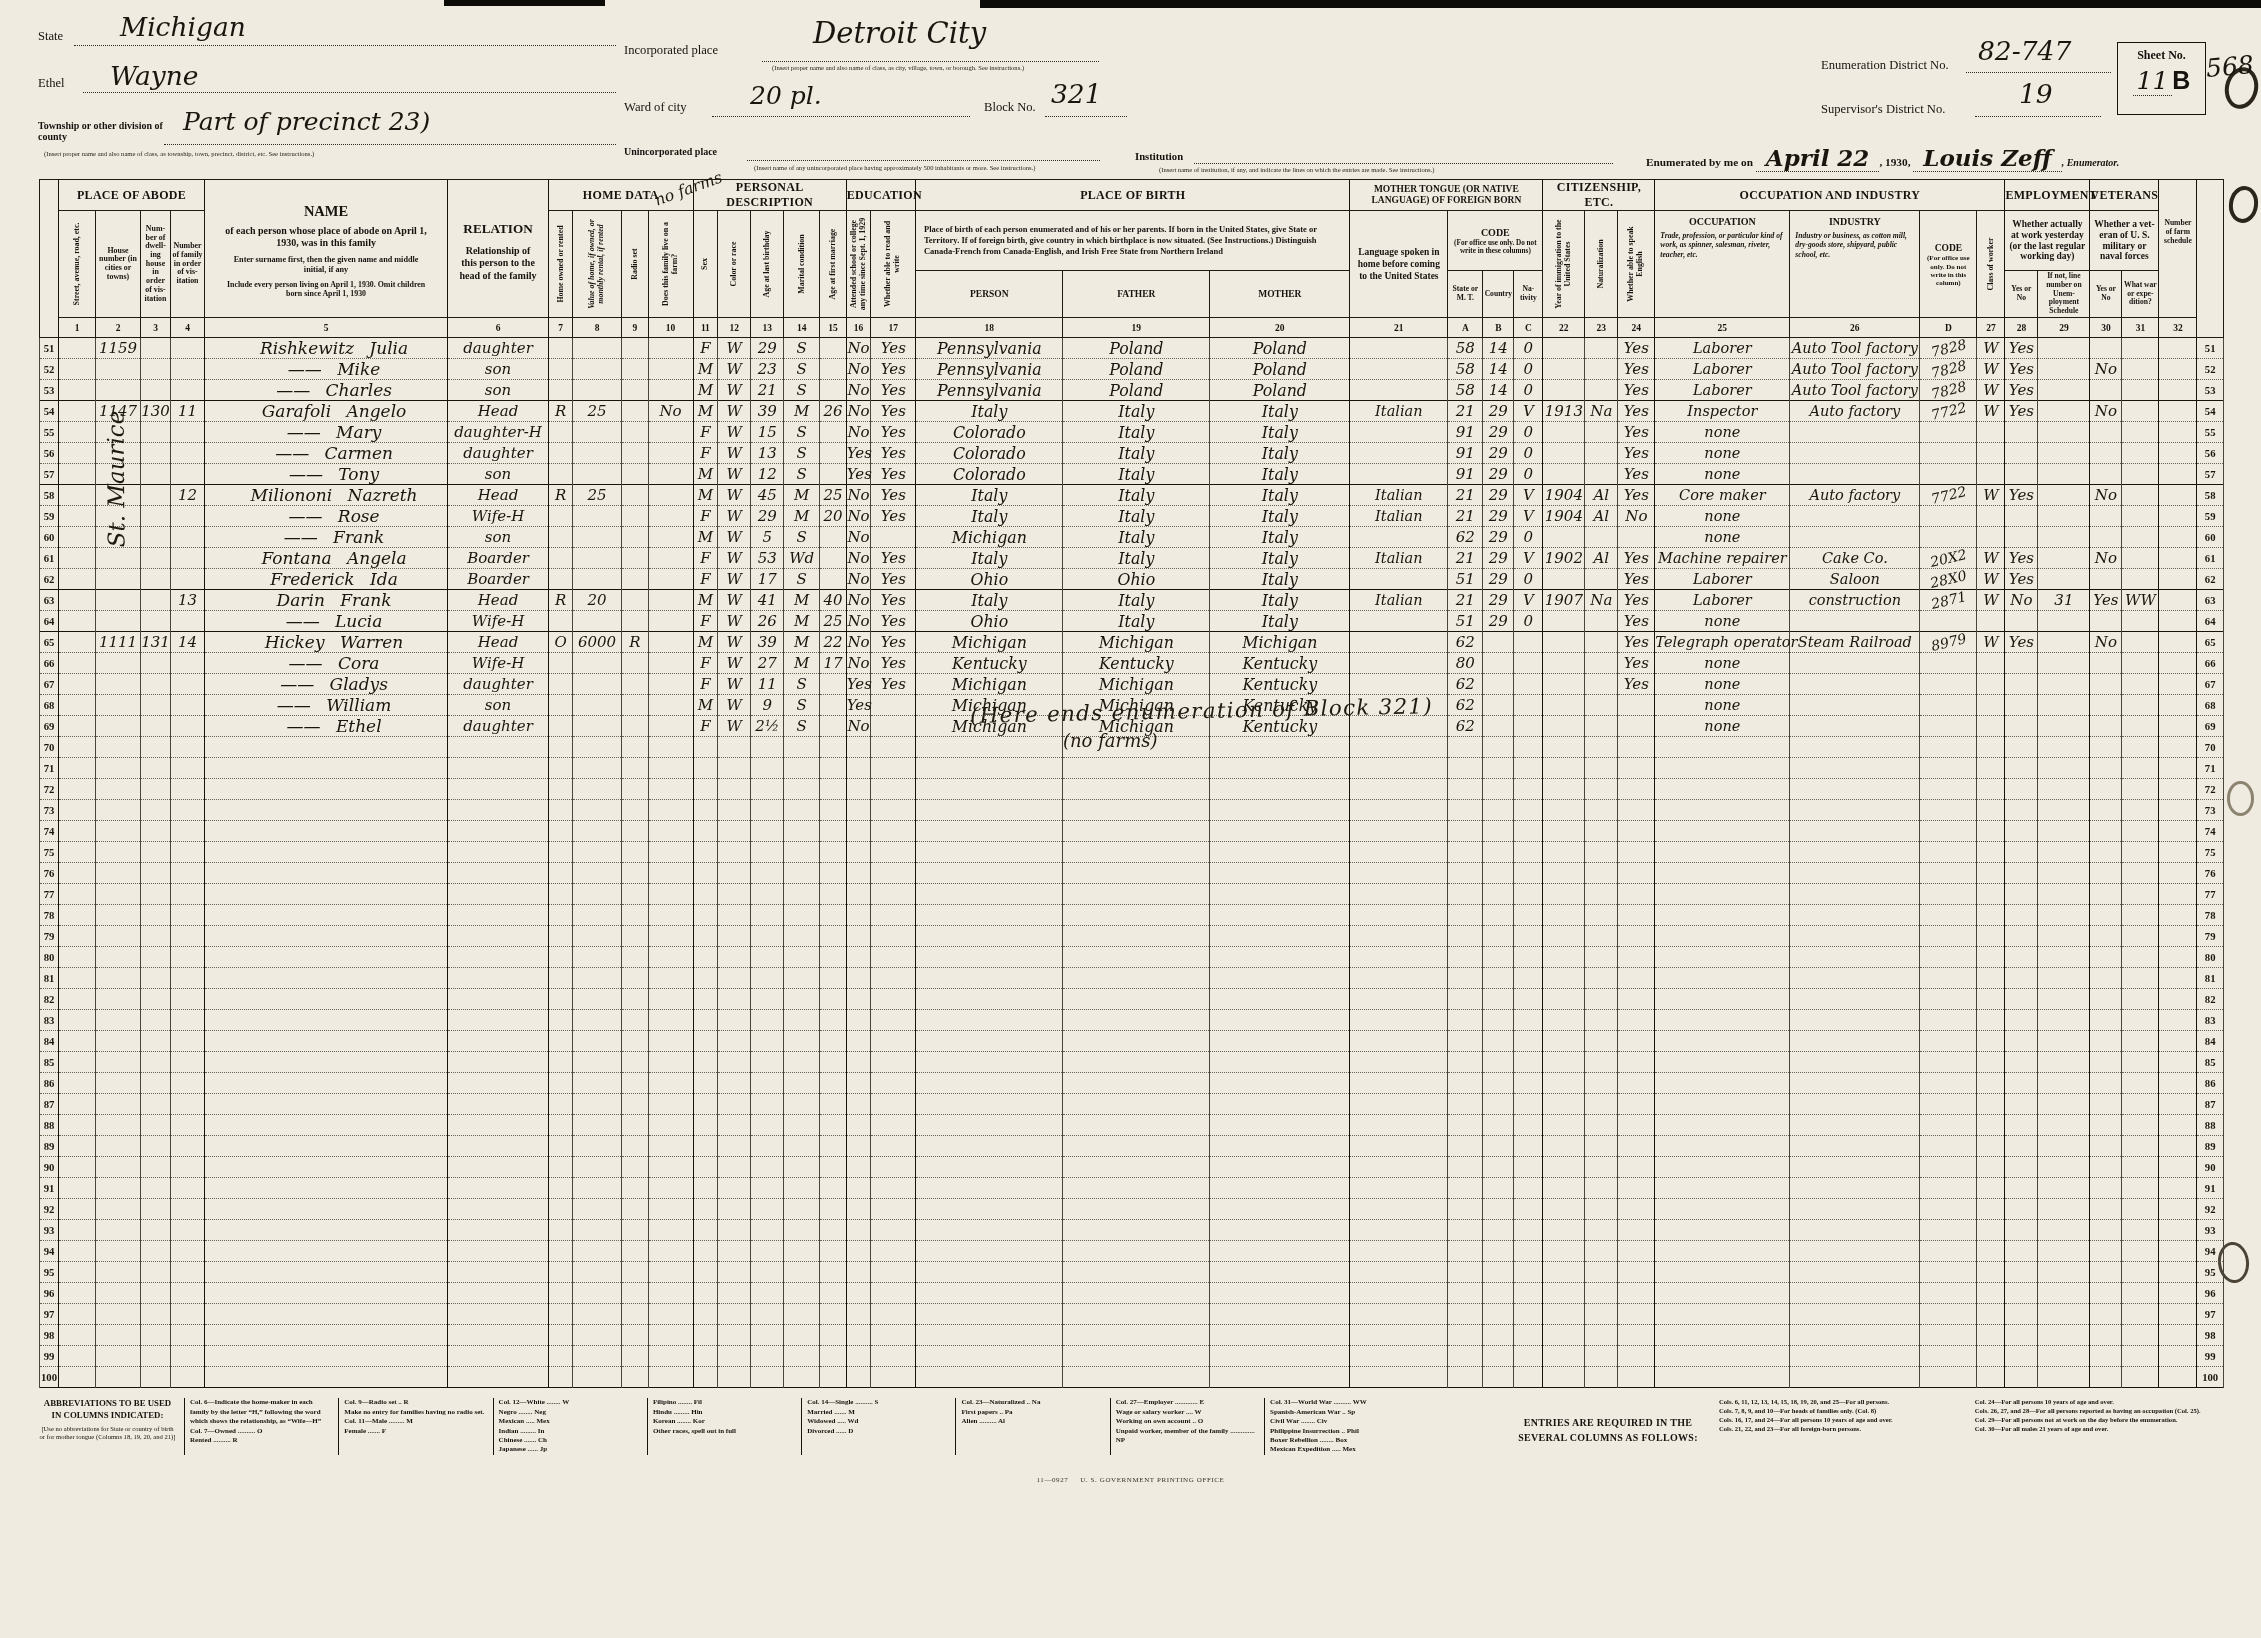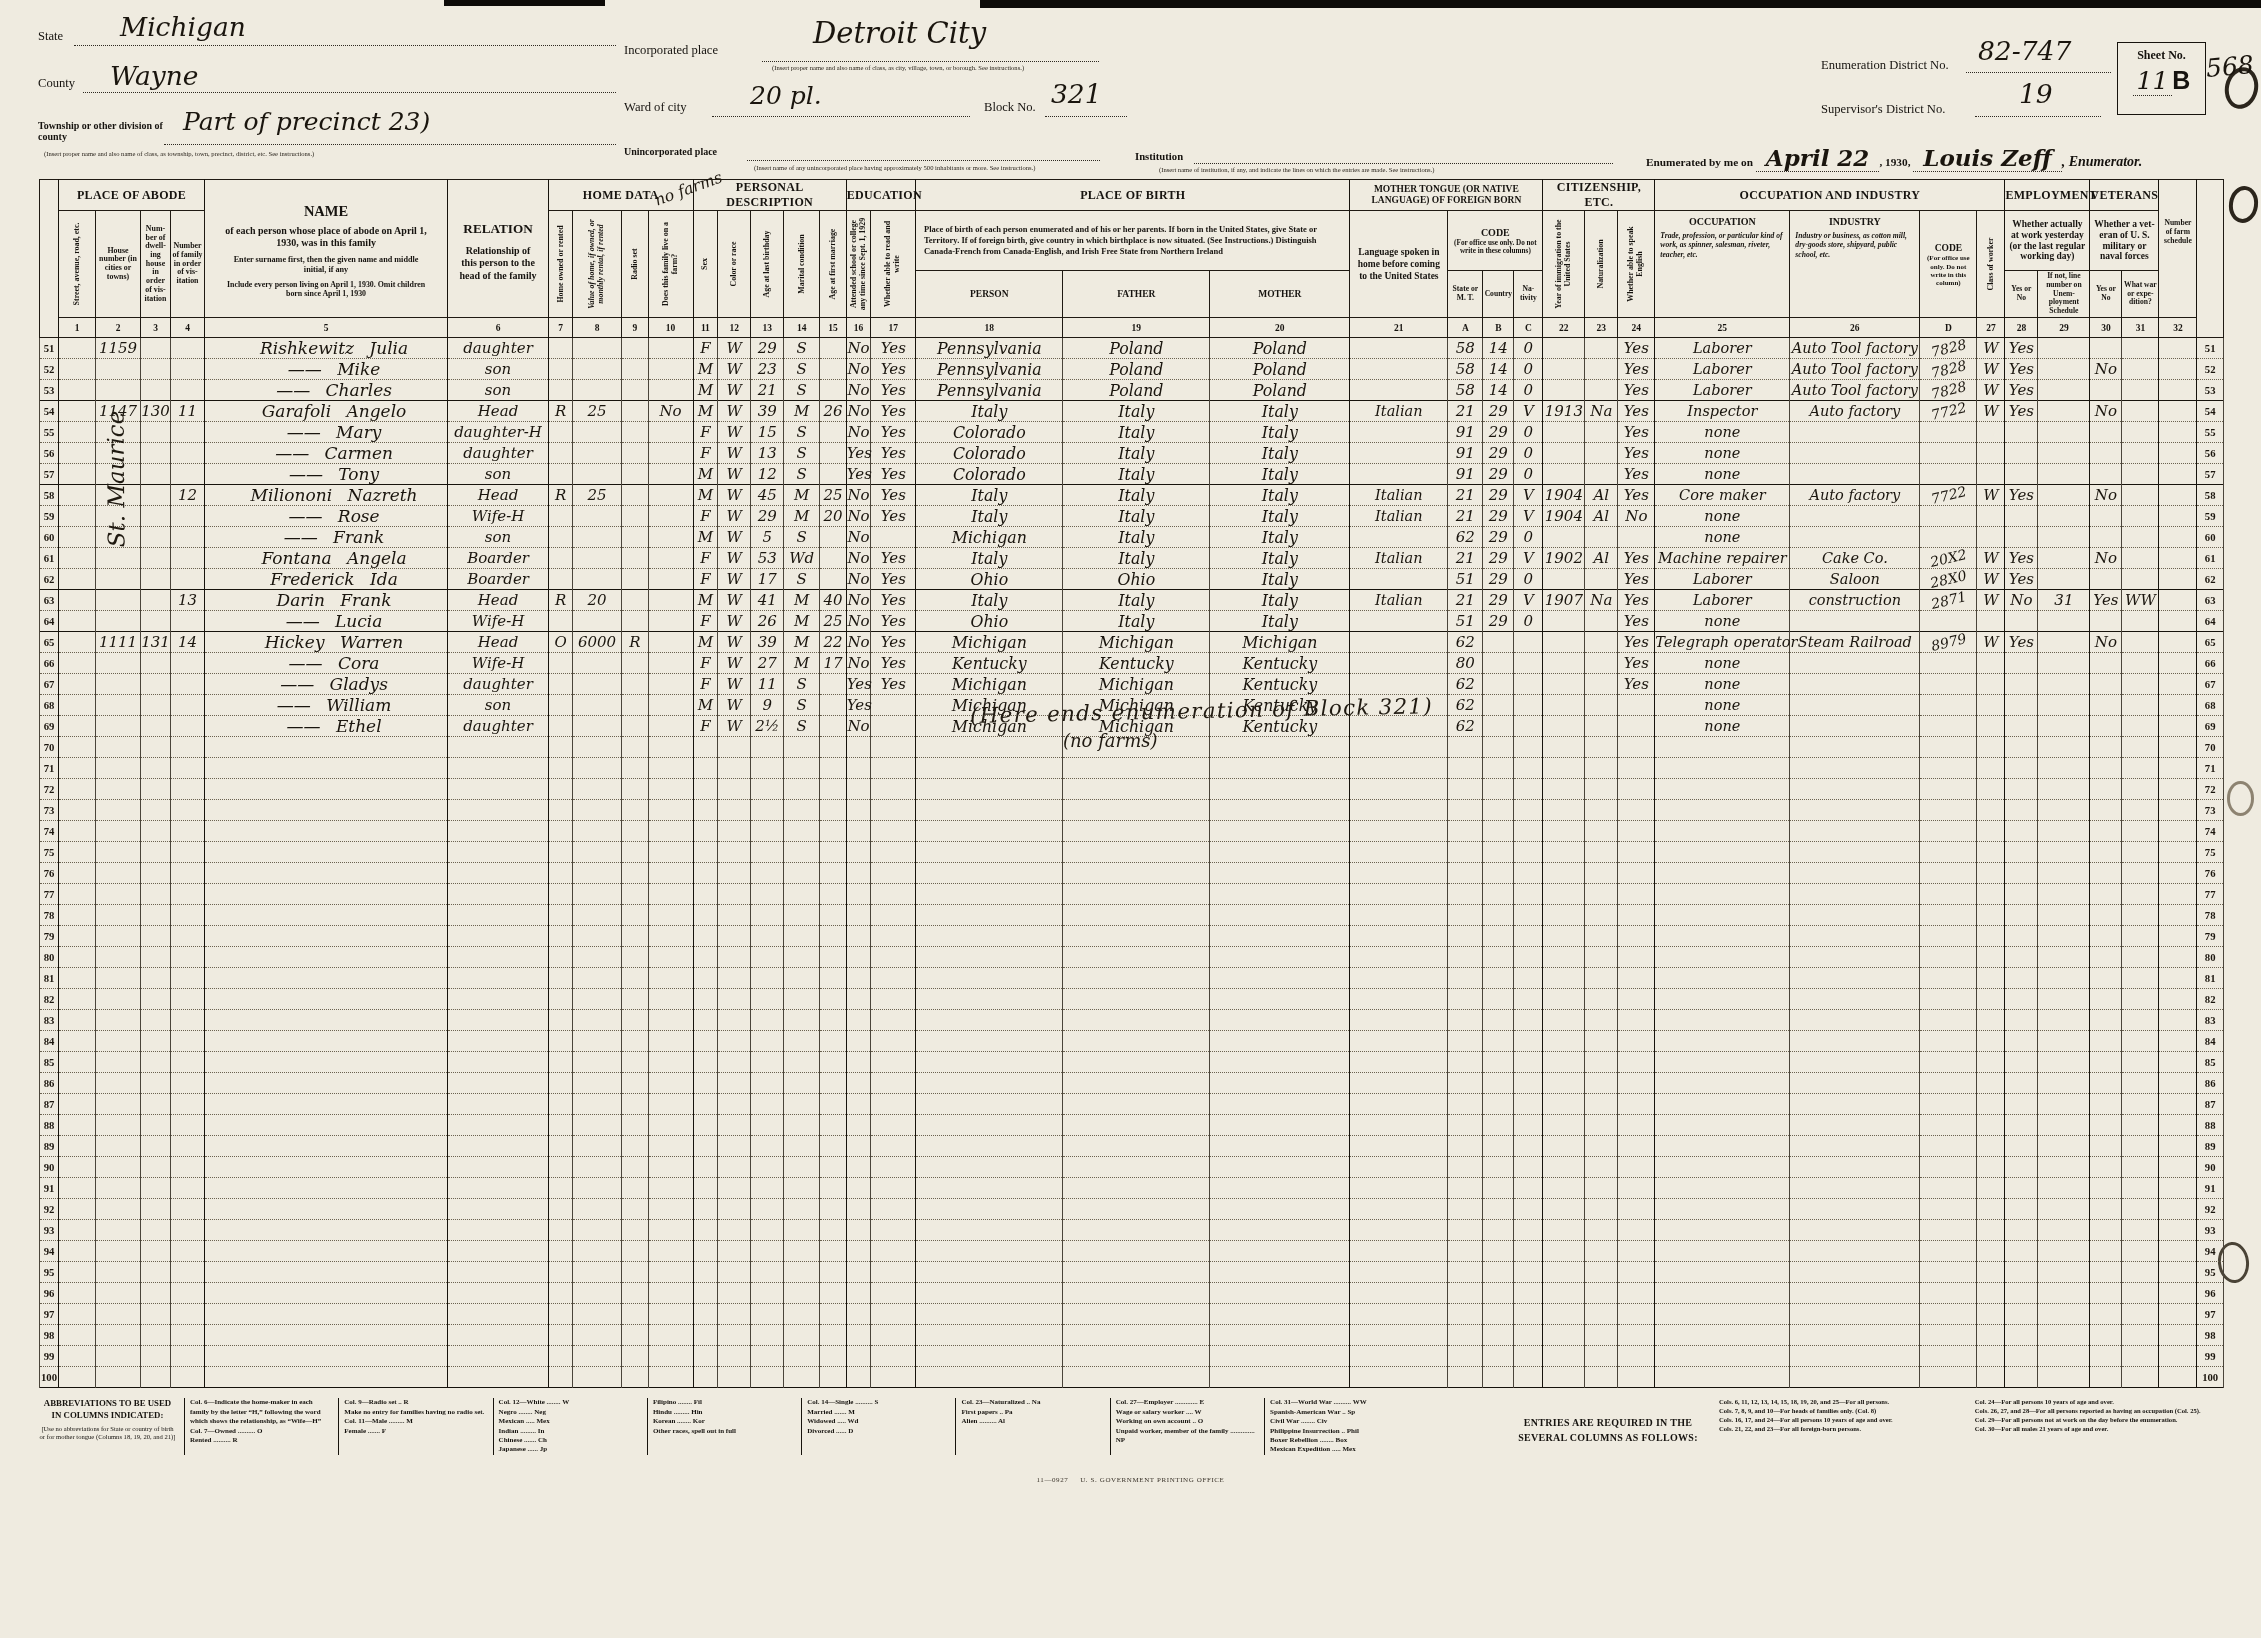--- a/index.html
+++ b/index.html
@@ -21,21 +21,21 @@
   .ct-dept{font-weight:bold;font-size:14px;margin-top:3.8px;letter-spacing:0.3px;}
   .ct-main{font-weight:bold;font-size:21px;margin-top:3.8px;letter-spacing:0.6px;}
   .ct-sub{font-weight:bold;font-size:17.6px;margin-top:5px;letter-spacing:1.3px;}
   .sheetbox{position:absolute;left:2117px;top:42px;width:87px;height:71px;border:1.9px solid #17130d;background:#efebe0;text-align:center;}
   .sheetbox .sb-lbl{font-weight:bold;font-size:12px;margin-top:5px;}
   .sheetbox .sb-val{font-size:25px;margin-top:2.5px;}
   .sheetbox .sb-b{font-family:"Liberation Sans",sans-serif;font-weight:bold;font-style:normal;font-size:25px;}
   .enline{position:absolute;left:1646px;top:144px;font-weight:bold;font-size:11.3px;white-space:nowrap;}
   .enline .hw{font-size:23px;border-bottom:1.6px dotted #2e2921;padding:0 10px;}
   .enline .plain{font-weight:bold;font-size:11.3px;}
-  .enline .enum-sfx{font-style:italic;font-weight:bold;font-size:14px;font-family:Liberation Serif, serif;}
+  .enline .enum-sfx{font-style:italic;font-weight:bold;font-size:10px;font-family:Liberation Serif, serif;}
   .bar{position:absolute;background:#0d0b08;top:0;}
   .ring{position:absolute;border-radius:50%;}
   
   .gridwrap{position:relative;margin-left:39px;width:2182px;}
   table{border-collapse:collapse;table-layout:fixed;width:2182px;}
   th,td{padding:0;margin:0;overflow:visible;}
   thead th{border:1.3px solid #1f1a13;vertical-align:middle;text-align:center;background:#efebe0;}
   thead{border-bottom:1.9px solid #15110b;}
   table{border:1.9px solid #15110b;}
   .gh{font-weight:bold;font-size:12px;letter-spacing:0.3px;}
@@ -95,21 +95,21 @@
 <div class="ring" style="left:2229px;top:186px;width:21.4px;height:29px;border:4.4px solid #2b251c;transform:rotate(8deg);"></div>
 <div class="ring" style="left:2227px;top:781px;width:21.4px;height:29px;border:3.2px solid #8d8371;"></div>
 <div class="ring" style="left:2218px;top:1242px;width:25px;height:35px;border:3.2px solid #4a4336;transform:rotate(-6deg);"></div>
 
 <div class="topheader">
 
   <span class="lbl" style="left:38px;top:29px;">State</span>
   <span class="dotline" style="left:74px;top:1.3px;width:542px;height:44px;"></span>
   <span class="hwval hw" style="left:120px;top:11.3px;">Michigan</span>
 
-  <span class="lbl" style="left:38px;top:76px;">County</span>
+  <span class="lbl" style="left:38px;top:76px;">Ethel</span>
   <span class="dotline" style="left:83px;top:49px;width:533px;height:43px;"></span>
   <span class="hwval hw" style="left:110px;top:60px;">Wayne</span>
 
   <span class="lbl-sm" style="left:38px;top:120px;width:126px;">Township or other division of county</span>
   <span class="dotline" style="left:164px;top:102px;width:452px;height:42px;"></span>
   <span class="hwval hw" style="left:183px;top:107px;font-size:25px;">Part of precinct 23)</span>
   <span class="note" style="left:44px;top:150px;width:353px;">(Insert proper name and also name of class, as township, town, precinct, district, etc.  See instructions.)</span>
 
   <span class="lbl" style="left:624px;top:43px;">Incorporated place</span>
   <span class="dotline" style="left:762px;top:11.3px;width:337px;height:50px;"></span>

